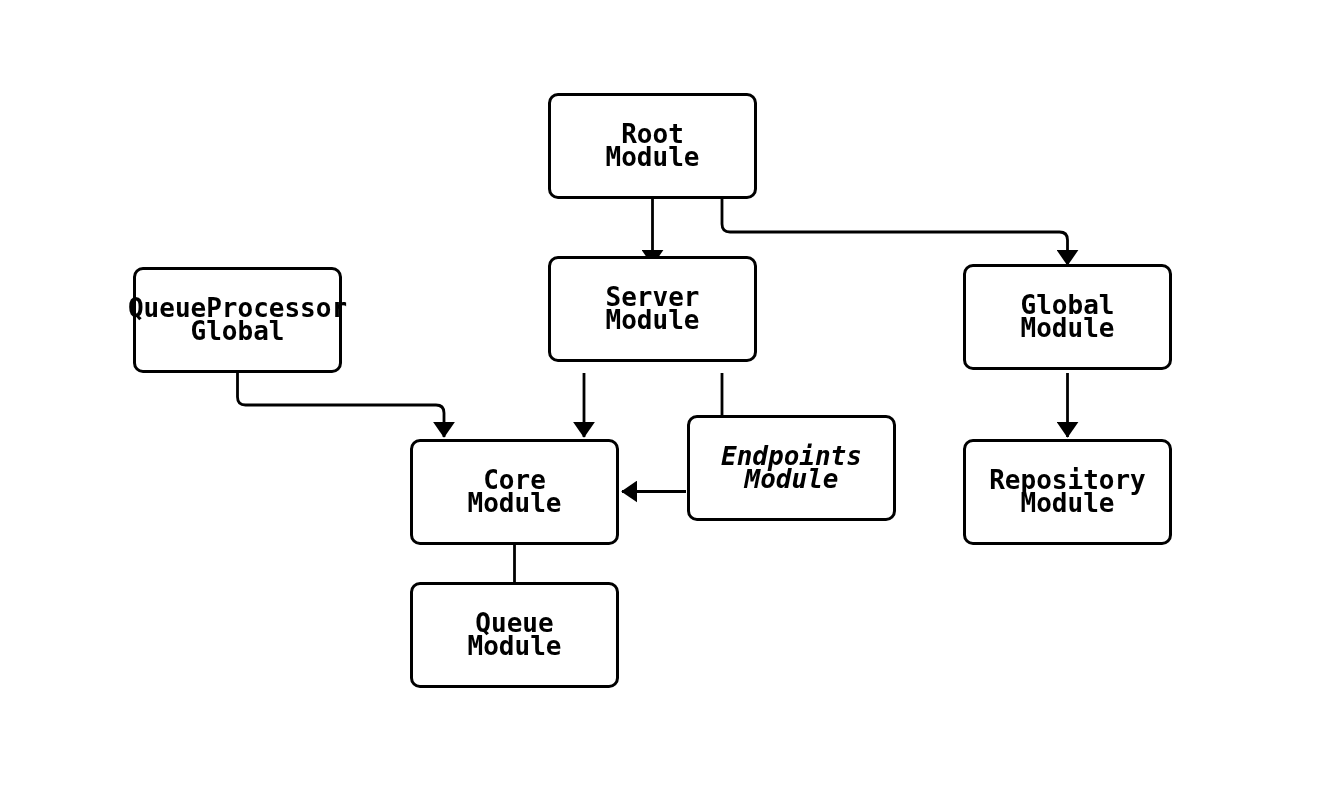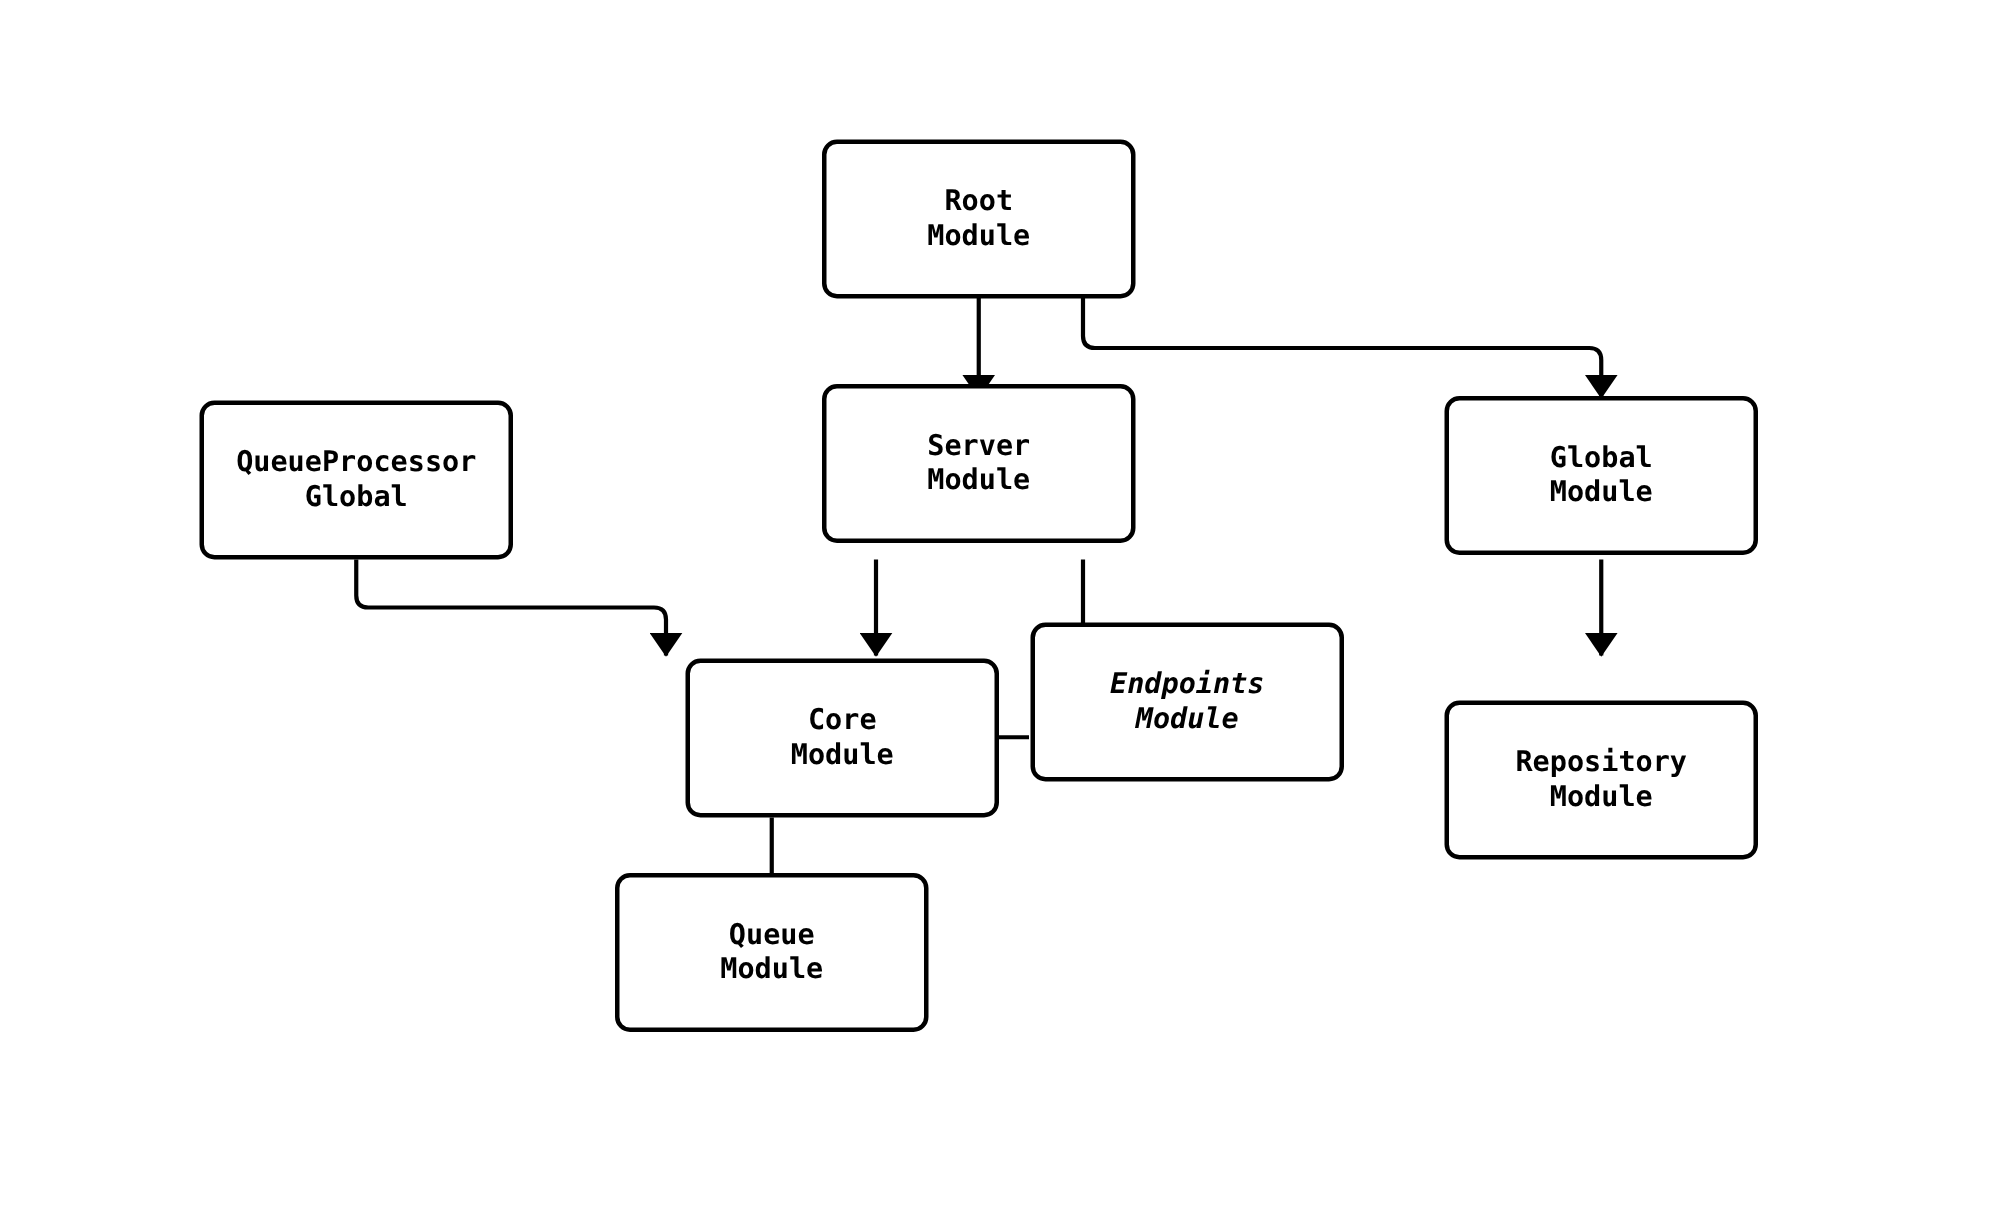--- a/index.html
+++ b/index.html
@@ -28,32 +28,32 @@
     width: 209px;
     height: 106px;
     background: #ffffff;
     border: 3px solid #000000;
     border-radius: 10px;
     display: flex;
     align-items: center;
     justify-content: center;
     text-align: center;
     font-weight: bold;
-    font-size: 19px;
+    font-size: 26px;
     line-height: 23px;
     color: #000000;
     white-space: pre-line;
   }
   .node-root          { left: 548px;  top: 93px;  }
   .node-queueprocessor{ left: 133px;  top: 267px; }
   .node-server        { left: 548px;  top: 256px; }
   .node-global        { left: 963px;  top: 264px; }
-  .node-core          { left: 410px;  top: 439px; margin-left: 47px; }
+  .node-core          { left: 410px;  top: 439px; }
   .node-endpoints     { left: 687px;  top: 415px; font-style: italic; }
-  .node-repository    { left: 963px;  top: 439px; margin-top: 28px; }
+  .node-repository    { left: 963px;  top: 439px; }
   .node-queue         { left: 410px;  top: 582px; }
   .edge {
     fill: none;
     stroke: #000000;
     stroke-width: 2.8px;
   }
 </style>
 </head>
 <body>
 

